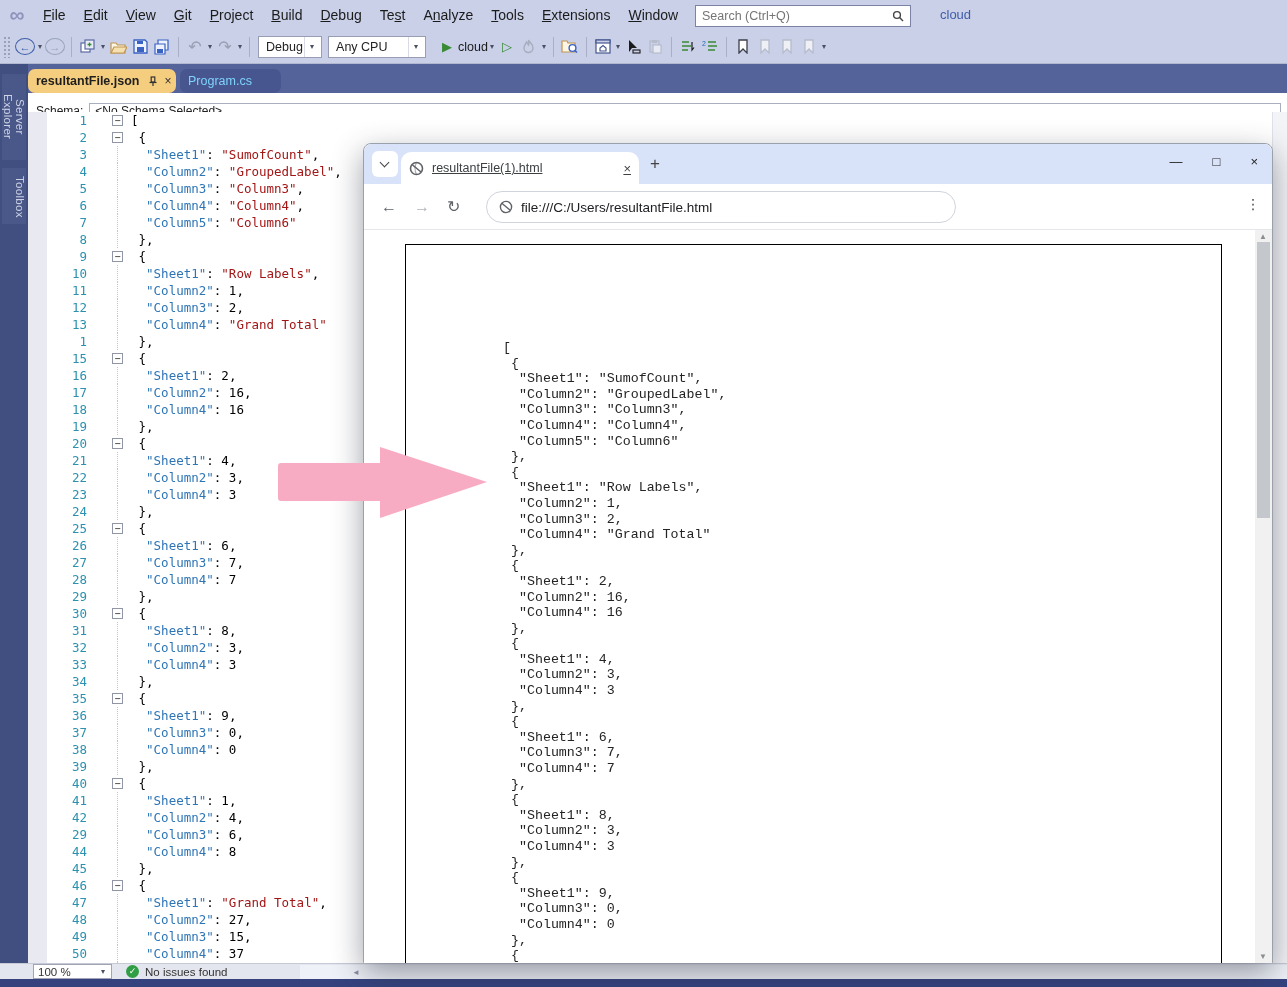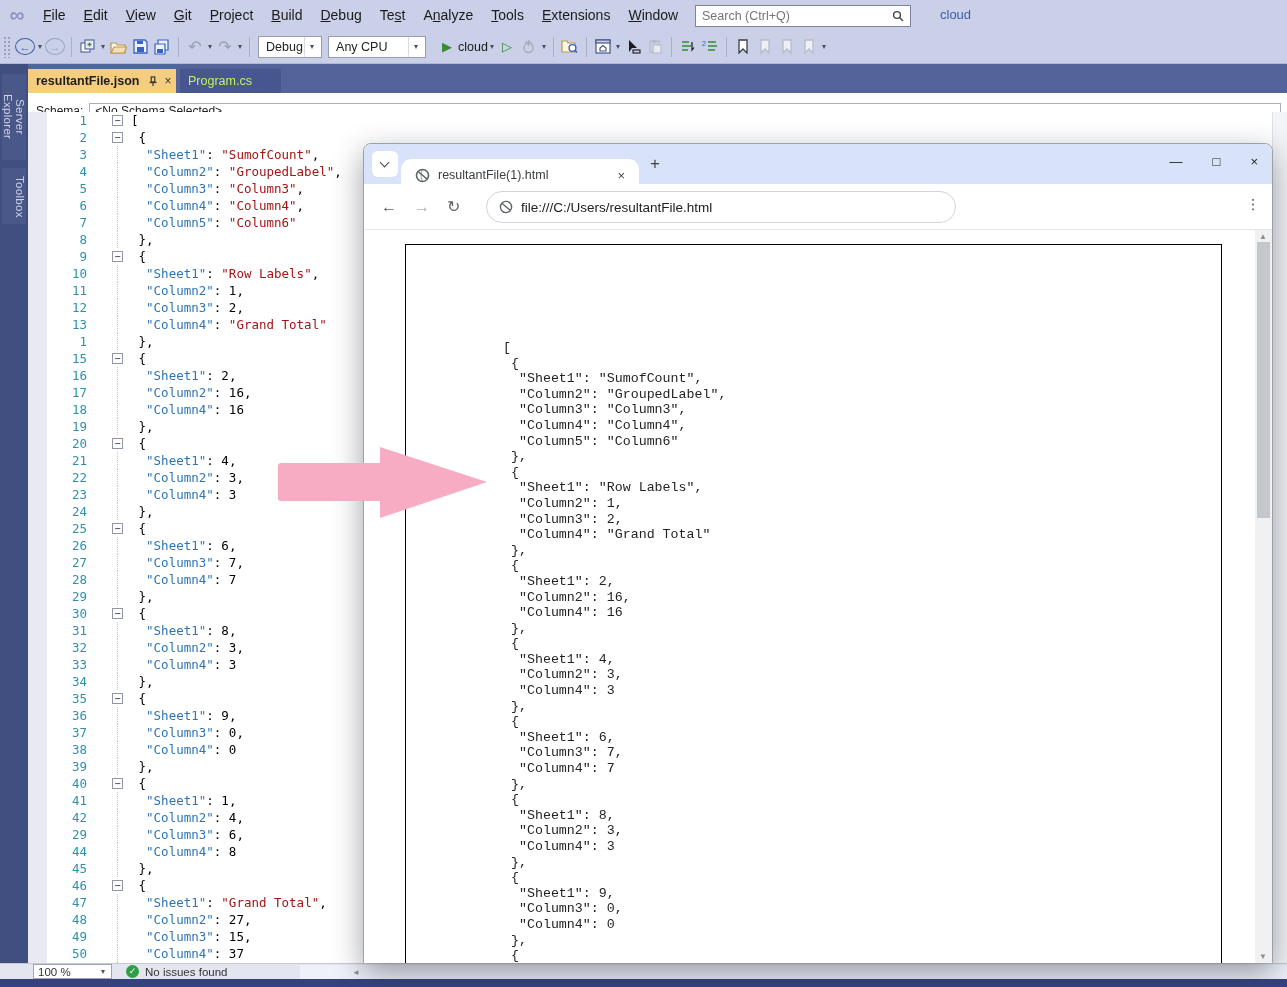--- a/index.html
+++ b/index.html
@@ -30,25 +30,25 @@
   .gray { color:#98a0b3; }
   .combo { background:#fff; border:1px solid #989db4; height:22px; display:flex; align-items:center;
            font-size:12.5px; color:#222; padding-left:7px; margin:0 3px; }
   .combo .caret { margin-left:auto; padding:0 5px; border-left:1px solid #d8dbe6; height:100%; display:flex; align-items:center; }
   .play { color:#388a34; font-size:13px; }
   #drag-handle { width:8px; height:22px; margin:0 3px;
     background-image:radial-gradient(#9aa0b8 1px, transparent 1.2px); background-size:4px 4px; }
 
   
   #tabstrip { left:0; top:64px; width:1287px; height:29px; background:#55639b; }
-  .doc-tab { position:absolute; bottom:0; height:24px; display:flex; align-items:center; padding:0 8px; font-size:12.5px; }
+  .doc-tab { position:absolute; bottom:0; height:24px; display:flex; align-items:center; padding:0 8px; font-size:12.5px;border-radius:7px; }
   #tab-active { left:28px; width:148px; background:#f5cd7e; color:#1e1e1e; font-weight:bold; }
   #tab-active .tabx { font-weight:normal; color:#333; margin-left:7px; font-size:12px; }
   #tab-pin { margin-left:8px; display:inline-flex; }
-  #tab2 { left:180px; width:101px; background:#47568f; color:#bef264; }
+  #tab2 { left:180px; width:101px; background:#47568f; color:#7dd3fc; }
 
   
   #schemabar { left:28px; top:93px; width:1259px; height:37px; background:#fff; border-bottom:1px solid #d7dae4;
                display:flex; align-items:center; font-size:12px; color:#222; }
   #schemabar .lbl { padding:0 6px 0 8px; }
   #schema-combo { border:1px solid #a9aec0; height:16px; flex:1; margin-right:6px; display:flex; align-items:center;
                   padding-left:5px; font-size:12px; color:#222; }
 
   
   #sidebar { left:0; top:64px; width:28px; height:915px; background:#414e80; }
@@ -81,22 +81,22 @@
   #hscroll-left { position:absolute; left:52px; top:3px; font-size:8px; color:#8a8fa0; }
   #vs-statusbar { left:0; top:979px; width:1287px; height:8px; background:#35427e; }
 
   
   #browser { left:363px; top:143px; width:910px; height:820px; background:#fff; border:1px solid #9ba1ab;
              border-radius:8px 8px 0 0; box-shadow:0 10px 30px rgba(40,45,60,.45); z-index:5; }
   #b-tabstrip { position:absolute; left:0; top:0; width:100%; height:40px; background:#d8e2f8; border-radius:8px 8px 0 0; }
   #b-chev { position:absolute; left:8px; top:7px; width:26px; height:26px; background:#fff; border-radius:6px; }
   .chevron { position:absolute; left:9px; top:8px; width:7px; height:7px; border-right:1.6px solid #444;
              border-bottom:1.6px solid #444; transform:rotate(45deg); }
-  #b-tab { position:absolute; left:37px; top:15px; width:238px; height:32px; background:#fff; border-radius:10px 10px 0 0;
-           display:flex; align-items:center; padding:0 14px; font-size:12.5px; color:#3c4043; }
+  #b-tab { position:absolute; left:37px; top:8px; width:238px; height:32px; background:#fff; border-radius:10px 10px 0 0;
+           display:flex; align-items:center; padding:0 8px; font-size:12.5px; color:#3c4043;text-decoration:underline; }
   #b-tab .tabx { margin-left:auto; color:#444; font-size:13px; }
   #b-plus { position:absolute; left:286px; top:10px; font-size:17px; color:#444; }
   #b-winbtns { position:absolute; right:14px; top:10px; display:flex; gap:30px; font-size:13px; color:#222; }
   #b-toolbar { position:absolute; left:0; top:40px; width:100%; height:46px; background:#fff;
                border-bottom:1px solid #e4e6ea; display:flex; align-items:center; }
   .nav-ic { font-size:16px; color:#5f6368; margin-left:17px; }
   .nav-ic.disabled { color:#b0b3b8; }
   #urlbar { position:absolute; left:122px; top:7px; width:470px; height:32px; border:1px solid #d0d4dc;
             border-radius:16px; display:flex; align-items:center; background:#fff; }
   #urlbar .url { font-size:13.5px; color:#202124; margin-left:8px; }

